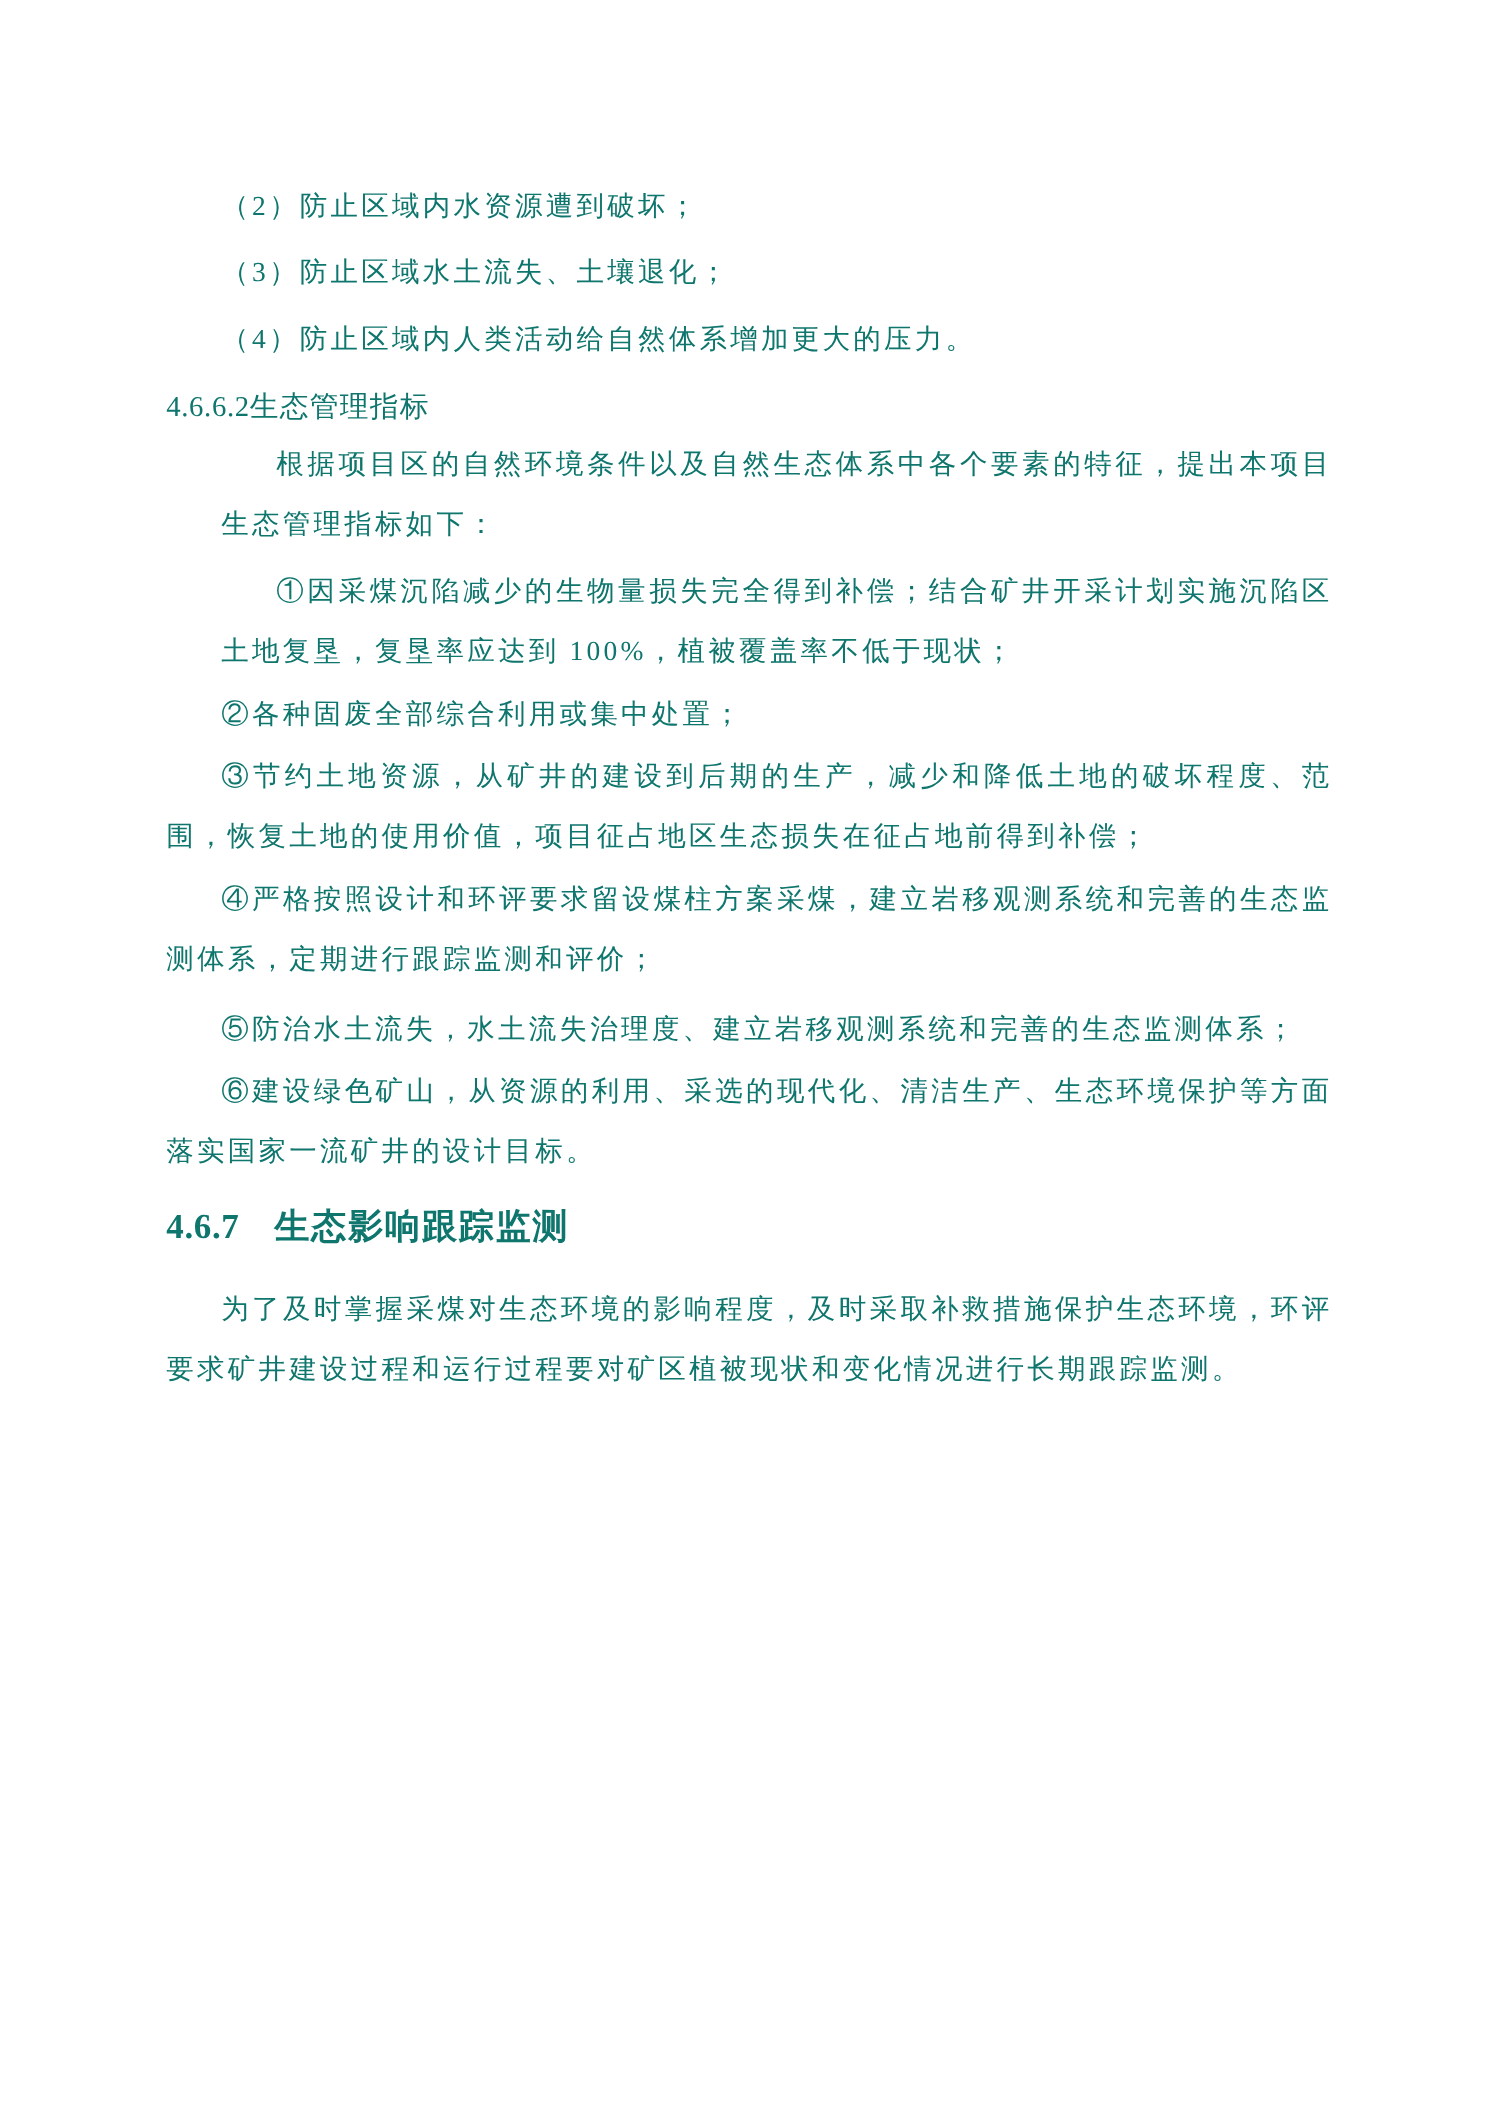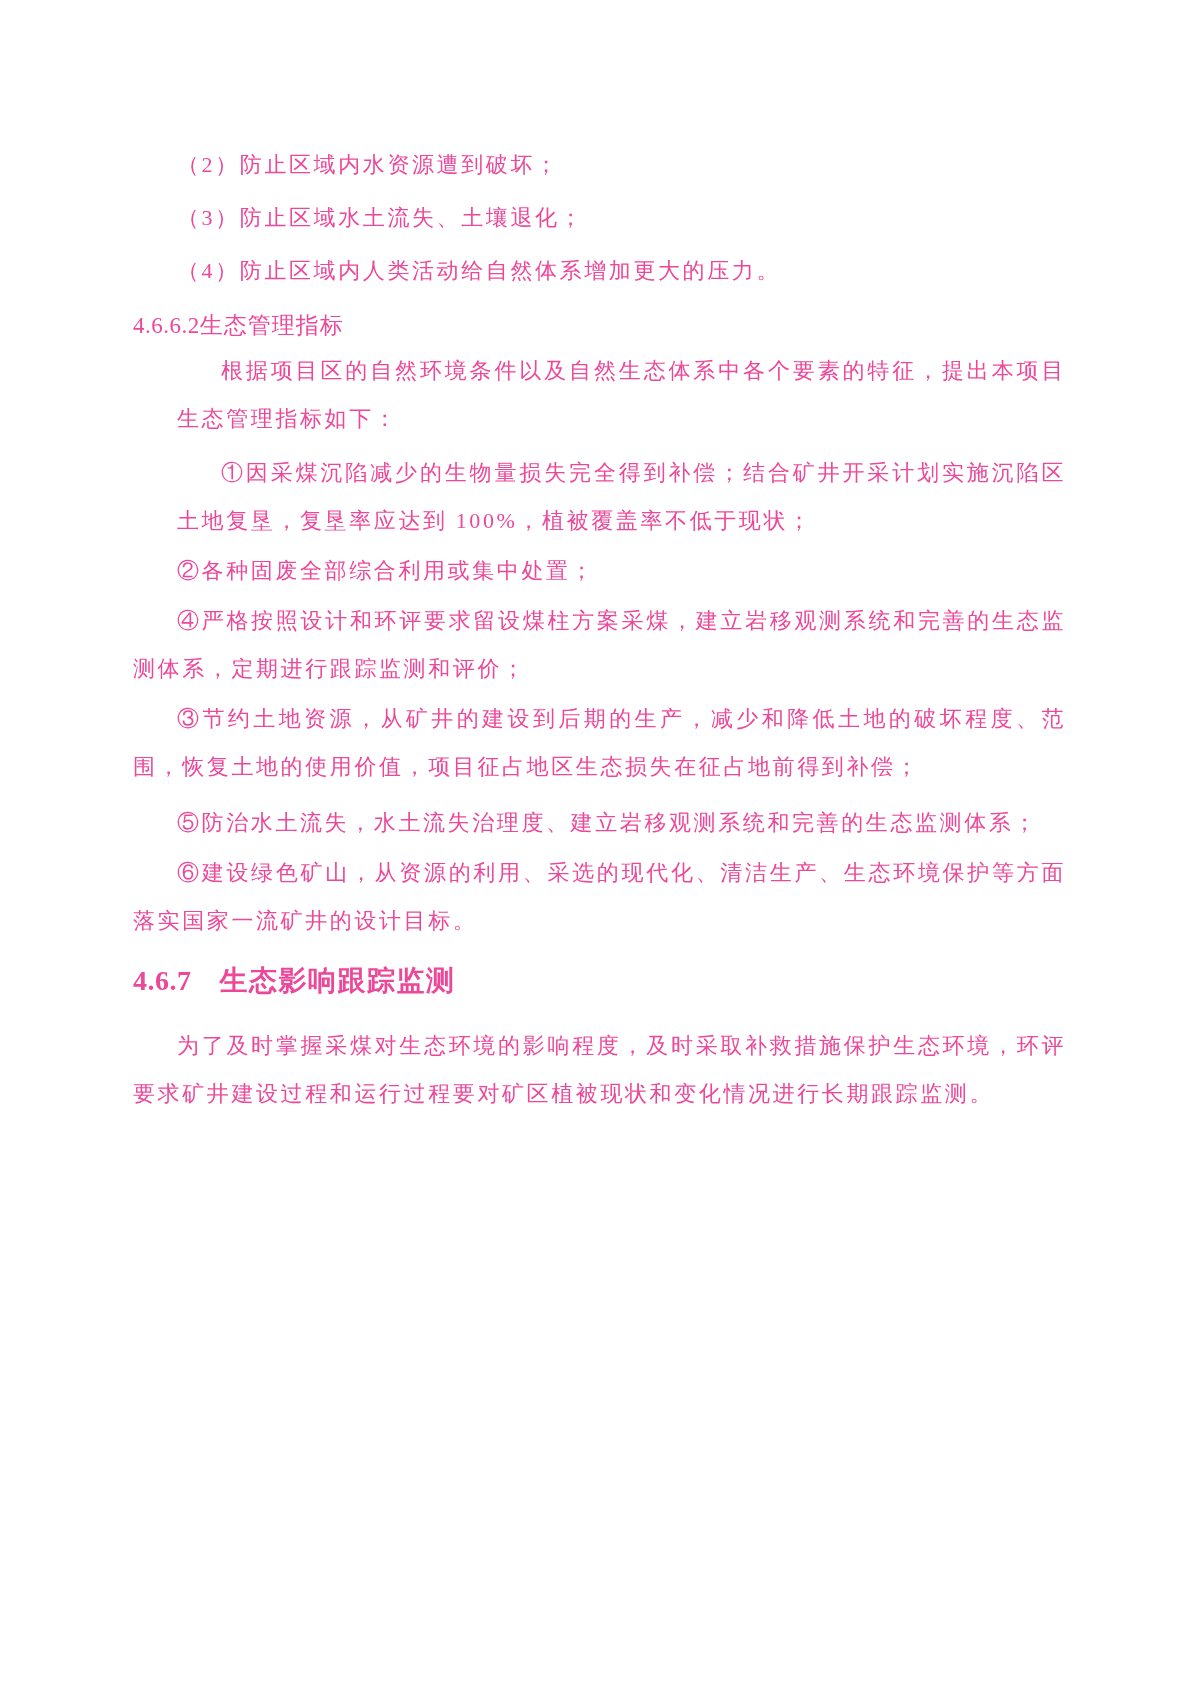--- a/index.html
+++ b/index.html
@@ -7,21 +7,21 @@
     padding: 0;
     background: #ffffff;
   }
   .page {
     position: relative;
     width: 1199px;
     height: 1268px;
     background: #ffffff;
     overflow: hidden;
     font-family: "Liberation Serif", "DejaVu Serif", serif;
-    color: #ec4899;
+    color: #0f766e;
   }
   .content {
     position: absolute;
     left: 133px;
     top: 138px;
     width: 933px;
   }
   p {
     margin: 0;
     font-size: 22px;
@@ -89,22 +89,22 @@
     <p class="list-line">（2）防止区域内水资源遭到破坏；</p>
     <p class="list-line">（3）防止区域水土流失、土壤退化；</p>
     <p class="list-line">（4）防止区域内人类活动给自然体系增加更大的压力。</p>
 
     <div class="h3"><span class="num">4.6.6.2</span><span class="ttl">生态管理指标</span></div>
 
     <p class="mt6">根据项目区的自然环境条件以及自然生态体系中各个要素的特征，提出本项目生态管理指标如下：</p>
 
     <p class="mt6">①因采煤沉陷减少的生物量损失完全得到补偿；结合矿井开采计划实施沉陷区土地复垦，复垦率应达到 100%，植被覆盖率不低于现状；</p>
     <p class="mt2">②各种固废全部综合利用或集中处置；</p>
+    <p class="mt2">③节约土地资源，从矿井的建设到后期的生产，减少和降低土地的破坏程度、范围，恢复土地的使用价值，项目征占地区生态损失在征占地前得到补偿；</p>
     <p class="mt2">④严格按照设计和环评要求留设煤柱方案采煤，建立岩移观测系统和完善的生态监测体系，定期进行跟踪监测和评价；</p>
-    <p class="mt2">③节约土地资源，从矿井的建设到后期的生产，减少和降低土地的破坏程度、范围，恢复土地的使用价值，项目征占地区生态损失在征占地前得到补偿；</p>
     <p class="mt8">⑤防治水土流失，水土流失治理度、建立岩移观测系统和完善的生态监测体系；</p>
     <p class="mt2">⑥建设绿色矿山，从资源的利用、采选的现代化、清洁生产、生态环境保护等方面落实国家一流矿井的设计目标。</p>
 
     <div class="h2"><span class="num">4.6.7</span><span class="ttl">生态影响跟踪监测</span></div>
 
     <p class="mt23">为了及时掌握采煤对生态环境的影响程度，及时采取补救措施保护生态环境，环评要求矿井建设过程和运行过程要对矿区植被现状和变化情况进行长期跟踪监测。</p>
 
   </div>
 
   <div class="page-number">160</div>

